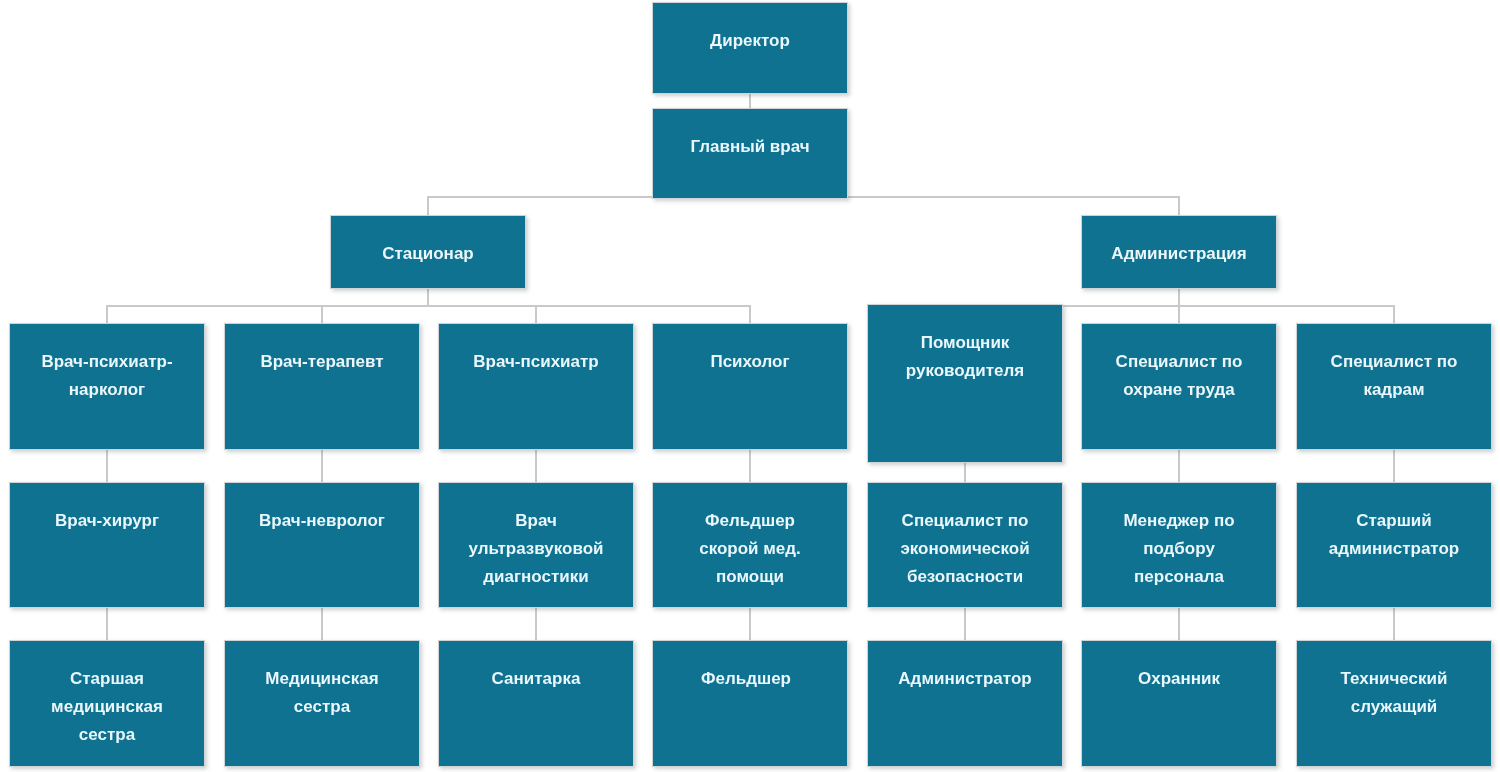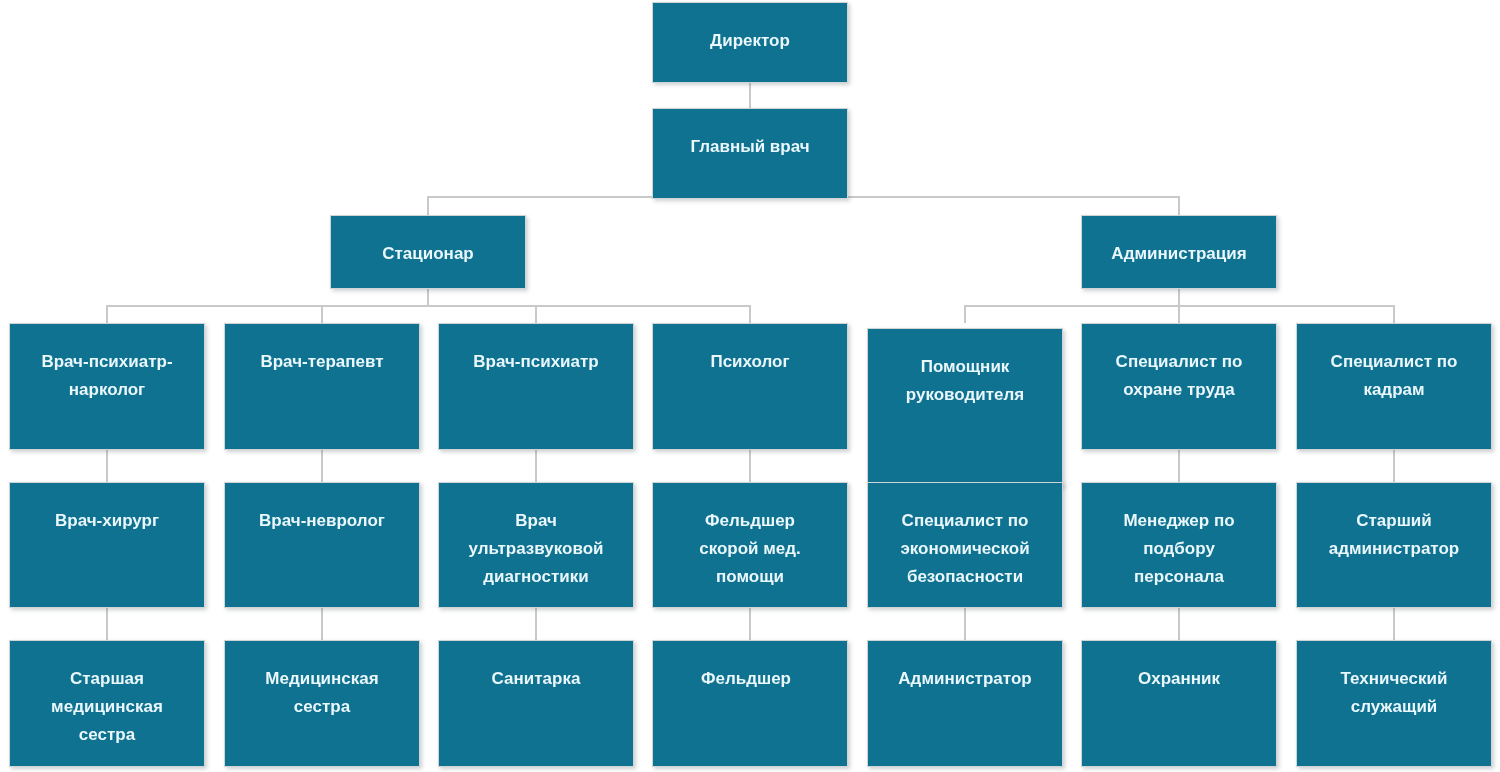--- a/index.html
+++ b/index.html
@@ -75,30 +75,30 @@
   <div class="conn-v" style="left:1393px; top:450px; height:32px;"></div>
 
   <div class="conn-v" style="left:106px;  top:608px; height:32px;"></div>
   <div class="conn-v" style="left:321px;  top:608px; height:32px;"></div>
   <div class="conn-v" style="left:535px;  top:608px; height:32px;"></div>
   <div class="conn-v" style="left:749px;  top:608px; height:32px;"></div>
   <div class="conn-v" style="left:964px;  top:608px; height:32px;"></div>
   <div class="conn-v" style="left:1178px; top:608px; height:32px;"></div>
   <div class="conn-v" style="left:1393px; top:608px; height:32px;"></div>
 
-  <div class="node" style="left:652px; top:2px;   height:81px;">Директор</div>
+  <div class="node" style="left:652px; top:2px;   height:92px;">Директор</div>
   <div class="node" style="left:652px; top:108px; height:91px;">Главный врач</div>
   <div class="node" style="left:330px; top:215px; height:74px;">Стационар</div>
   <div class="node" style="left:1081px; top:215px; height:74px;">Администрация</div>
 
   <div class="node" style="left:224px;  top:323px; height:127px;">Врач-терапевт</div>
   <div class="node" style="left:9px;    top:323px; height:127px;">Врач-психиатр-нарколог</div>
   <div class="node" style="left:438px;  top:323px; height:127px;">Врач-психиатр</div>
   <div class="node" style="left:652px;  top:323px; height:127px;">Психолог</div>
-  <div class="node" style="left:867px;  top:328px; height:159px;">Помощник руководителя</div>
+  <div class="node" style="left:867px;  top:304px; height:159px;">Помощник руководителя</div>
   <div class="node" style="left:1081px; top:323px; height:127px;">Специалист по охране труда</div>
   <div class="node" style="left:1296px; top:323px; height:127px;">Специалист по кадрам</div>
 
   <div class="node" style="left:9px;    top:482px; height:126px;">Врач-хирург</div>
   <div class="node" style="left:224px;  top:482px; height:126px;">Врач-невролог</div>
   <div class="node" style="left:438px;  top:482px; height:126px;">Врач ультразвуковой диагностики</div>
   <div class="node" style="left:652px;  top:482px; height:126px;">Фельдшер скорой мед. помощи</div>
   <div class="node" style="left:867px;  top:482px; height:126px;">Специалист по экономической безопасности</div>
   <div class="node" style="left:1081px; top:482px; height:126px;">Менеджер по подбору персонала</div>
   <div class="node" style="left:1296px; top:482px; height:126px;">Старший администратор</div>

